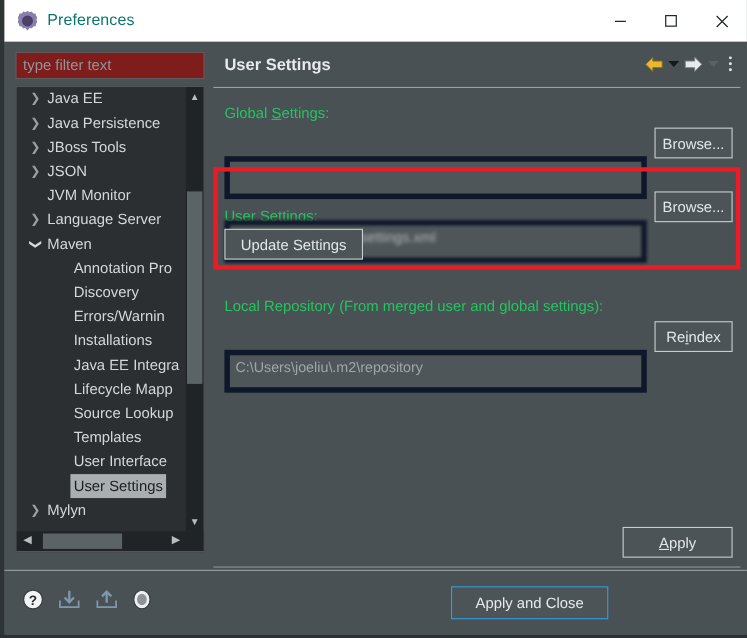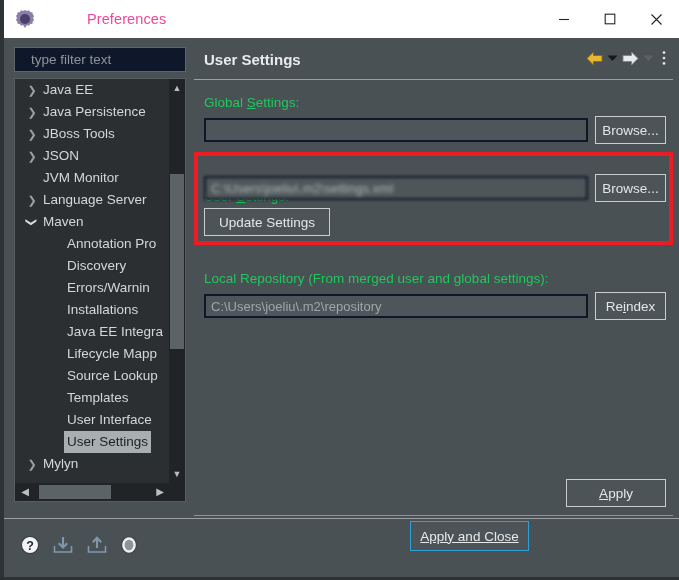--- a/index.html
+++ b/index.html
@@ -45,21 +45,21 @@
       50% 0%, 61% 6%, 72% 2%, 79% 12%, 91% 12%, 93% 24%, 100% 33%,
       95% 43%, 100% 57%, 93% 64%, 91% 77%, 79% 78%, 72% 88%, 61% 84%,
       50% 100%, 39% 84%, 28% 88%, 21% 78%, 9% 77%, 7% 64%, 0% 57%,
       5% 43%, 0% 33%, 7% 24%, 9% 12%, 21% 12%, 28% 2%, 39% 6%);
   }
   #app-icon .cog-hole {
     position: absolute; left: 4px; top: 4px; width: 10px; height: 10px;
     border-radius: 50%; background: #4b3f6b;
   }
   #window-title {
-    font-size: 14.5px; color: #ec4899; letter-spacing: .1px; margin-left: 44px;
+    font-size: 14.5px; color: #0f766e; letter-spacing: .1px;
   }
   .winbtns { margin-left: auto; display: flex; height: 38px; }
   .winbtn {
     width: 46px; height: 38px;
     display: flex; align-items: center; justify-content: center;
     color: #20262a;
   }
   .winbtn svg { display: block; }
 
   
@@ -67,23 +67,23 @@
     position: absolute; left: 4px; top: 38px; width: 675px; height: 480px;
     background: #4a5154;
   }
 
   
   #leftpane {
     position: absolute; left: 6px; top: 6px; width: 180px; height: 468px;
   }
   #filter-input {
     position: absolute; left: 4px; top: 3px; width: 172px; height: 25px;
-    background: #0f172a; border: 1px solid #5e6568;
+    background: #7f1d1d; border: 1px solid #5e6568;
     color: #8f9699; font-size: 13.5px;
-    padding: 0 16px; line-height: 23px;
+    padding: 0 6px; line-height: 23px;
     white-space: nowrap; overflow: hidden;
   }
   #tree-wrap {
     position: absolute; left: 4px; top: 34px; width: 172px; height: 424px;
     background: #2b2f31; border: 1px solid #565d60;
     overflow: hidden;
   }
   #tree {
     position: absolute; left: 0; top: 0; width: 155px; height: 404px;
     overflow: hidden;
@@ -156,25 +156,25 @@
   .tool { display: flex; align-items: center; justify-content: center; }
   .tool svg { display: block; }
 
   .section-label {
     position: absolute; font-size: 13.5px; color: #22c55e;
     white-space: nowrap;
   }
   .mnem { text-decoration: underline; }
 
   .field {
-    position: absolute; height: 24px;
-    background: #4f5659; border: 2px solid #0f172a;
+    position: absolute; height: 39px;
+    background: #4f5659; border: 5px solid #0f172a;
     color: #9fa6a9; font-size: 13px;
     padding: 0 5px; line-height: 22px;
-    white-space: nowrap; overflow: hidden;
+    white-space: nowrap; overflow: hidden; margin-top: 24px;
   }
   .field.blurred {
     color: rgba(185,192,195,0.30);
     text-shadow: 0 0 3.2px rgba(190,196,199,0.75);
     filter: blur(1.35px);
   }
 
   .btn {
     position: absolute; height: 28px;
     background: #4d5457; border: 1px solid #c9cdcf;
@@ -431,17 +431,17 @@
         </svg>
       </div>
       <div class="ficon">
         <svg width="18" height="20" viewBox="0 0 18 20">
           <ellipse cx="9" cy="10" rx="7.4" ry="8.4" fill="#eef1f2" stroke="#3a3f42" stroke-width="1.1"></ellipse>
           <ellipse cx="9" cy="10" rx="4.4" ry="5.2" fill="#8d9497"></ellipse>
         </svg>
       </div>
     </div>
 
-    <div class="fbtn focused" style="left:406px; top:2px; width:119px;text-decoration:underline;">Apply and Close</div>
+    <div class="fbtn focused" style="left:406px; top:14px; width:143px;">Apply and Close</div>
 
   </div>
 
 </div>
 
 </body></html>

